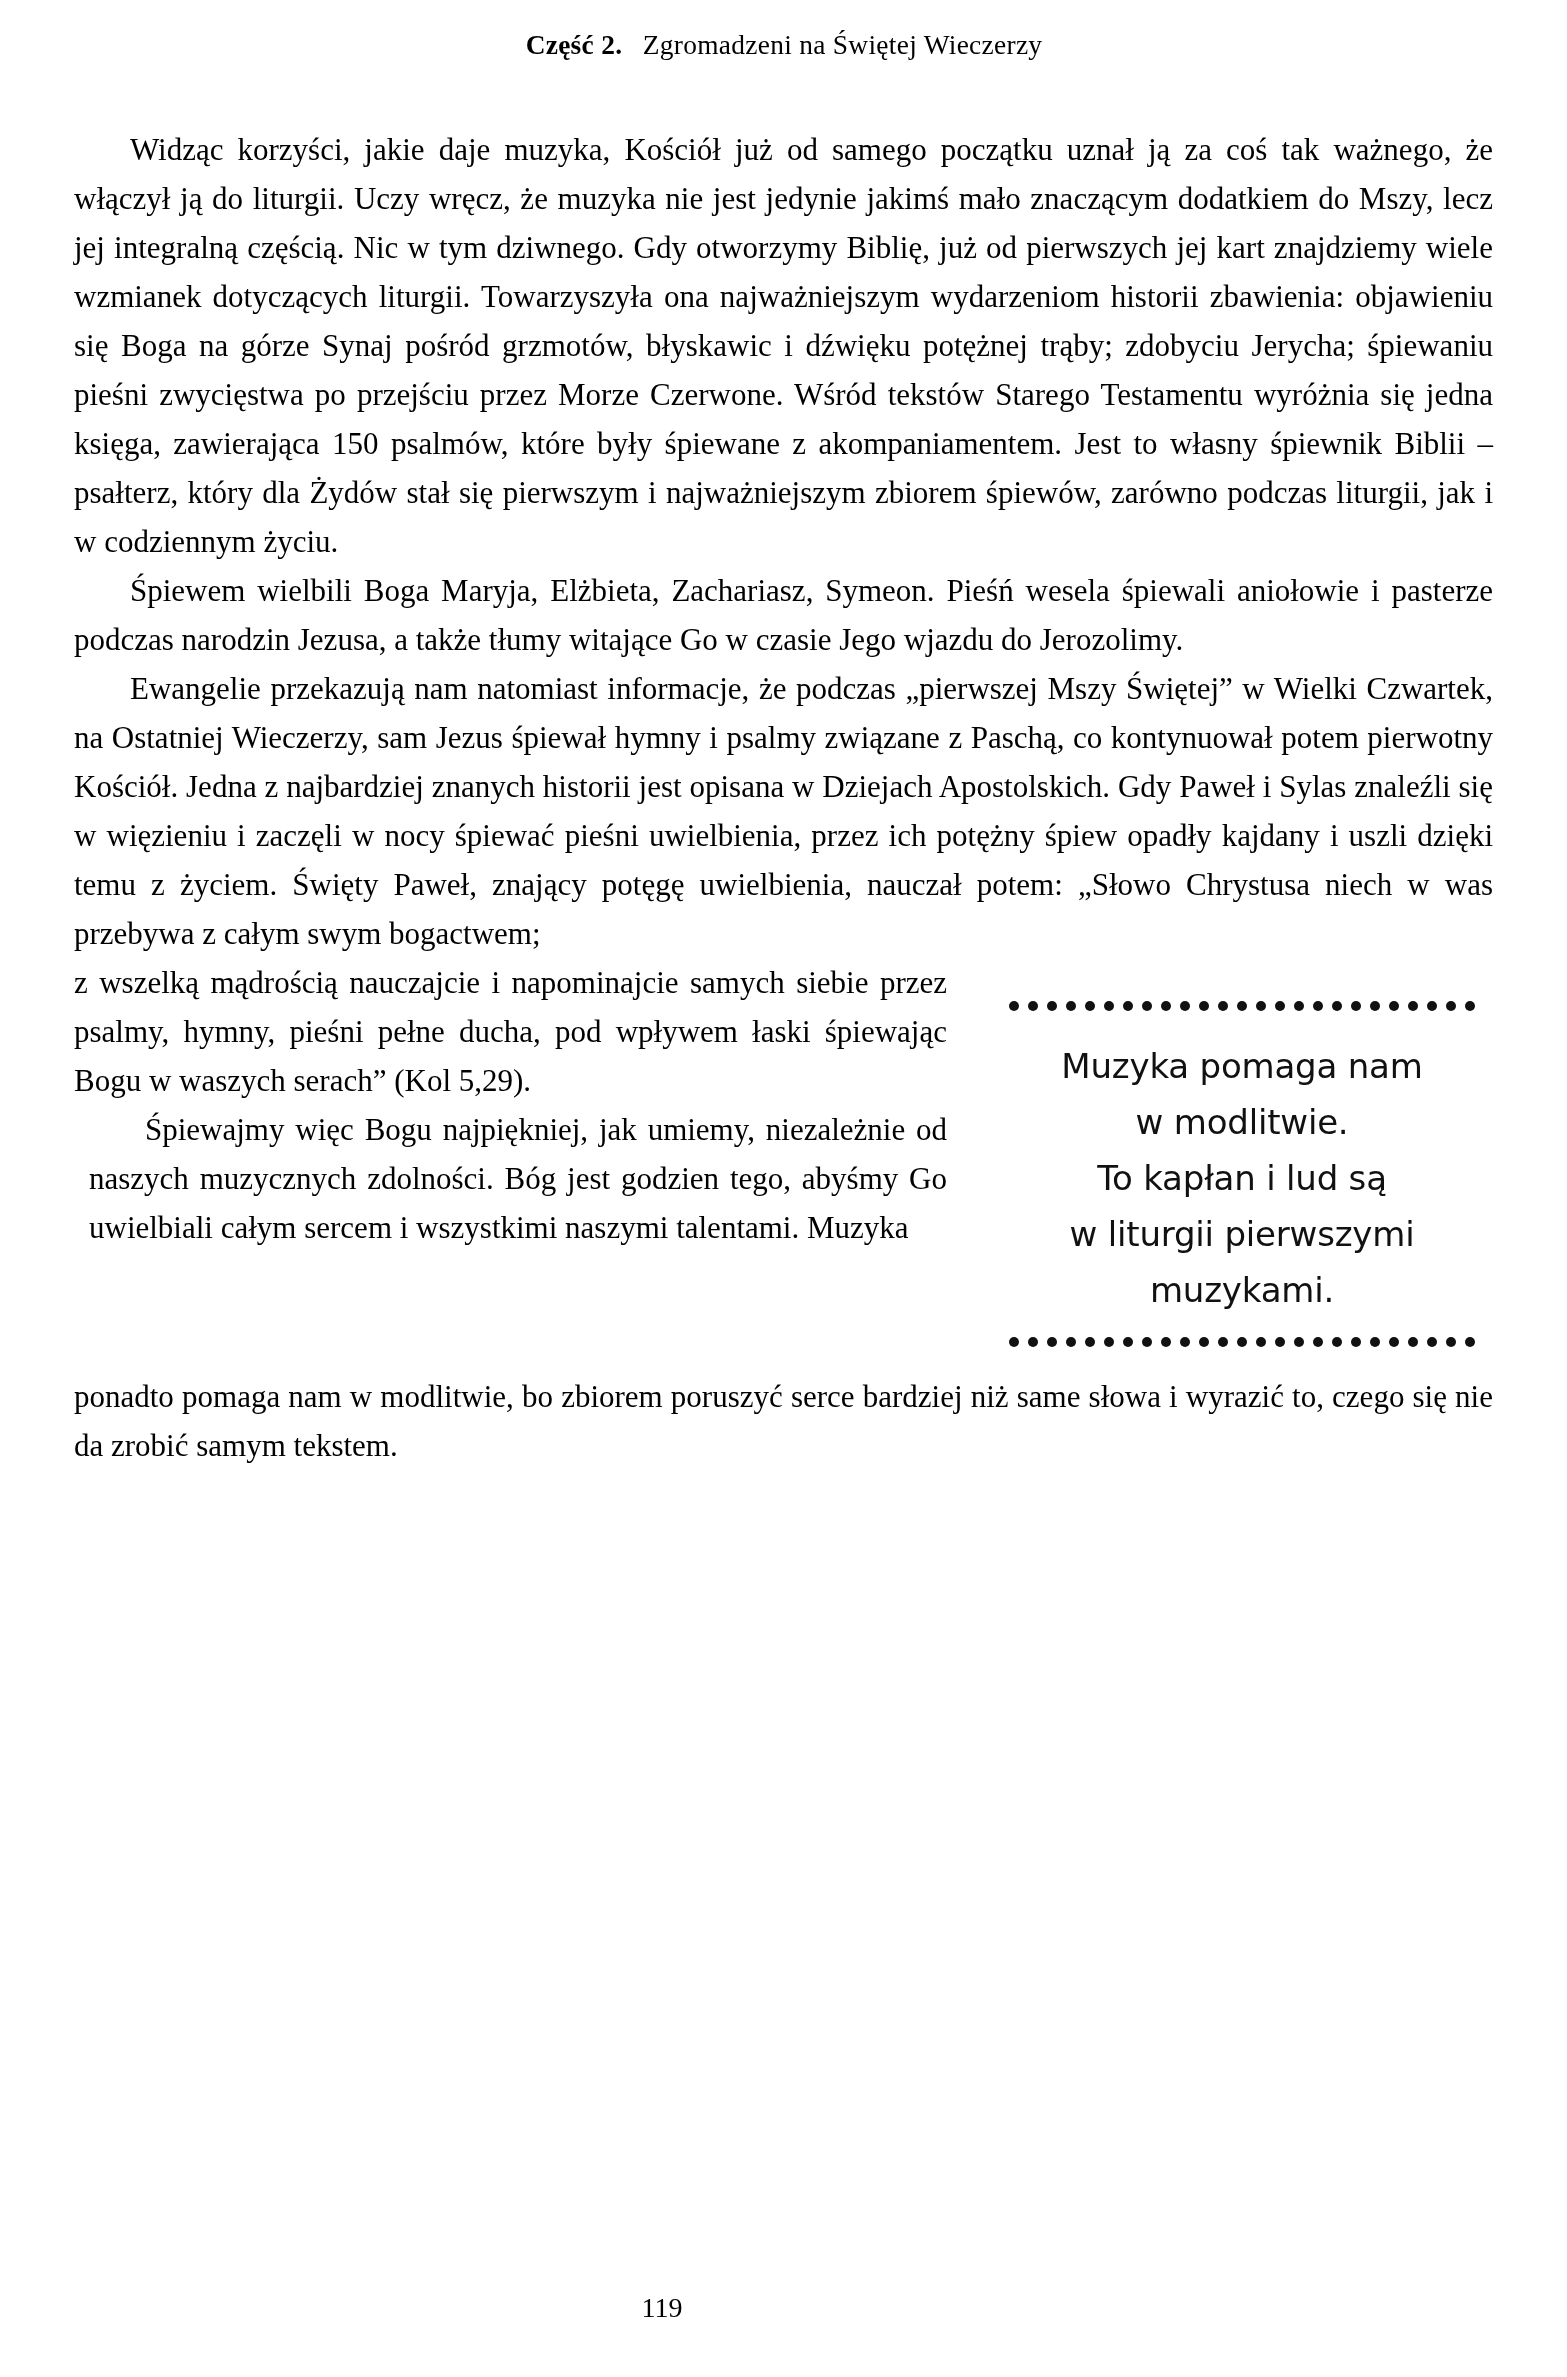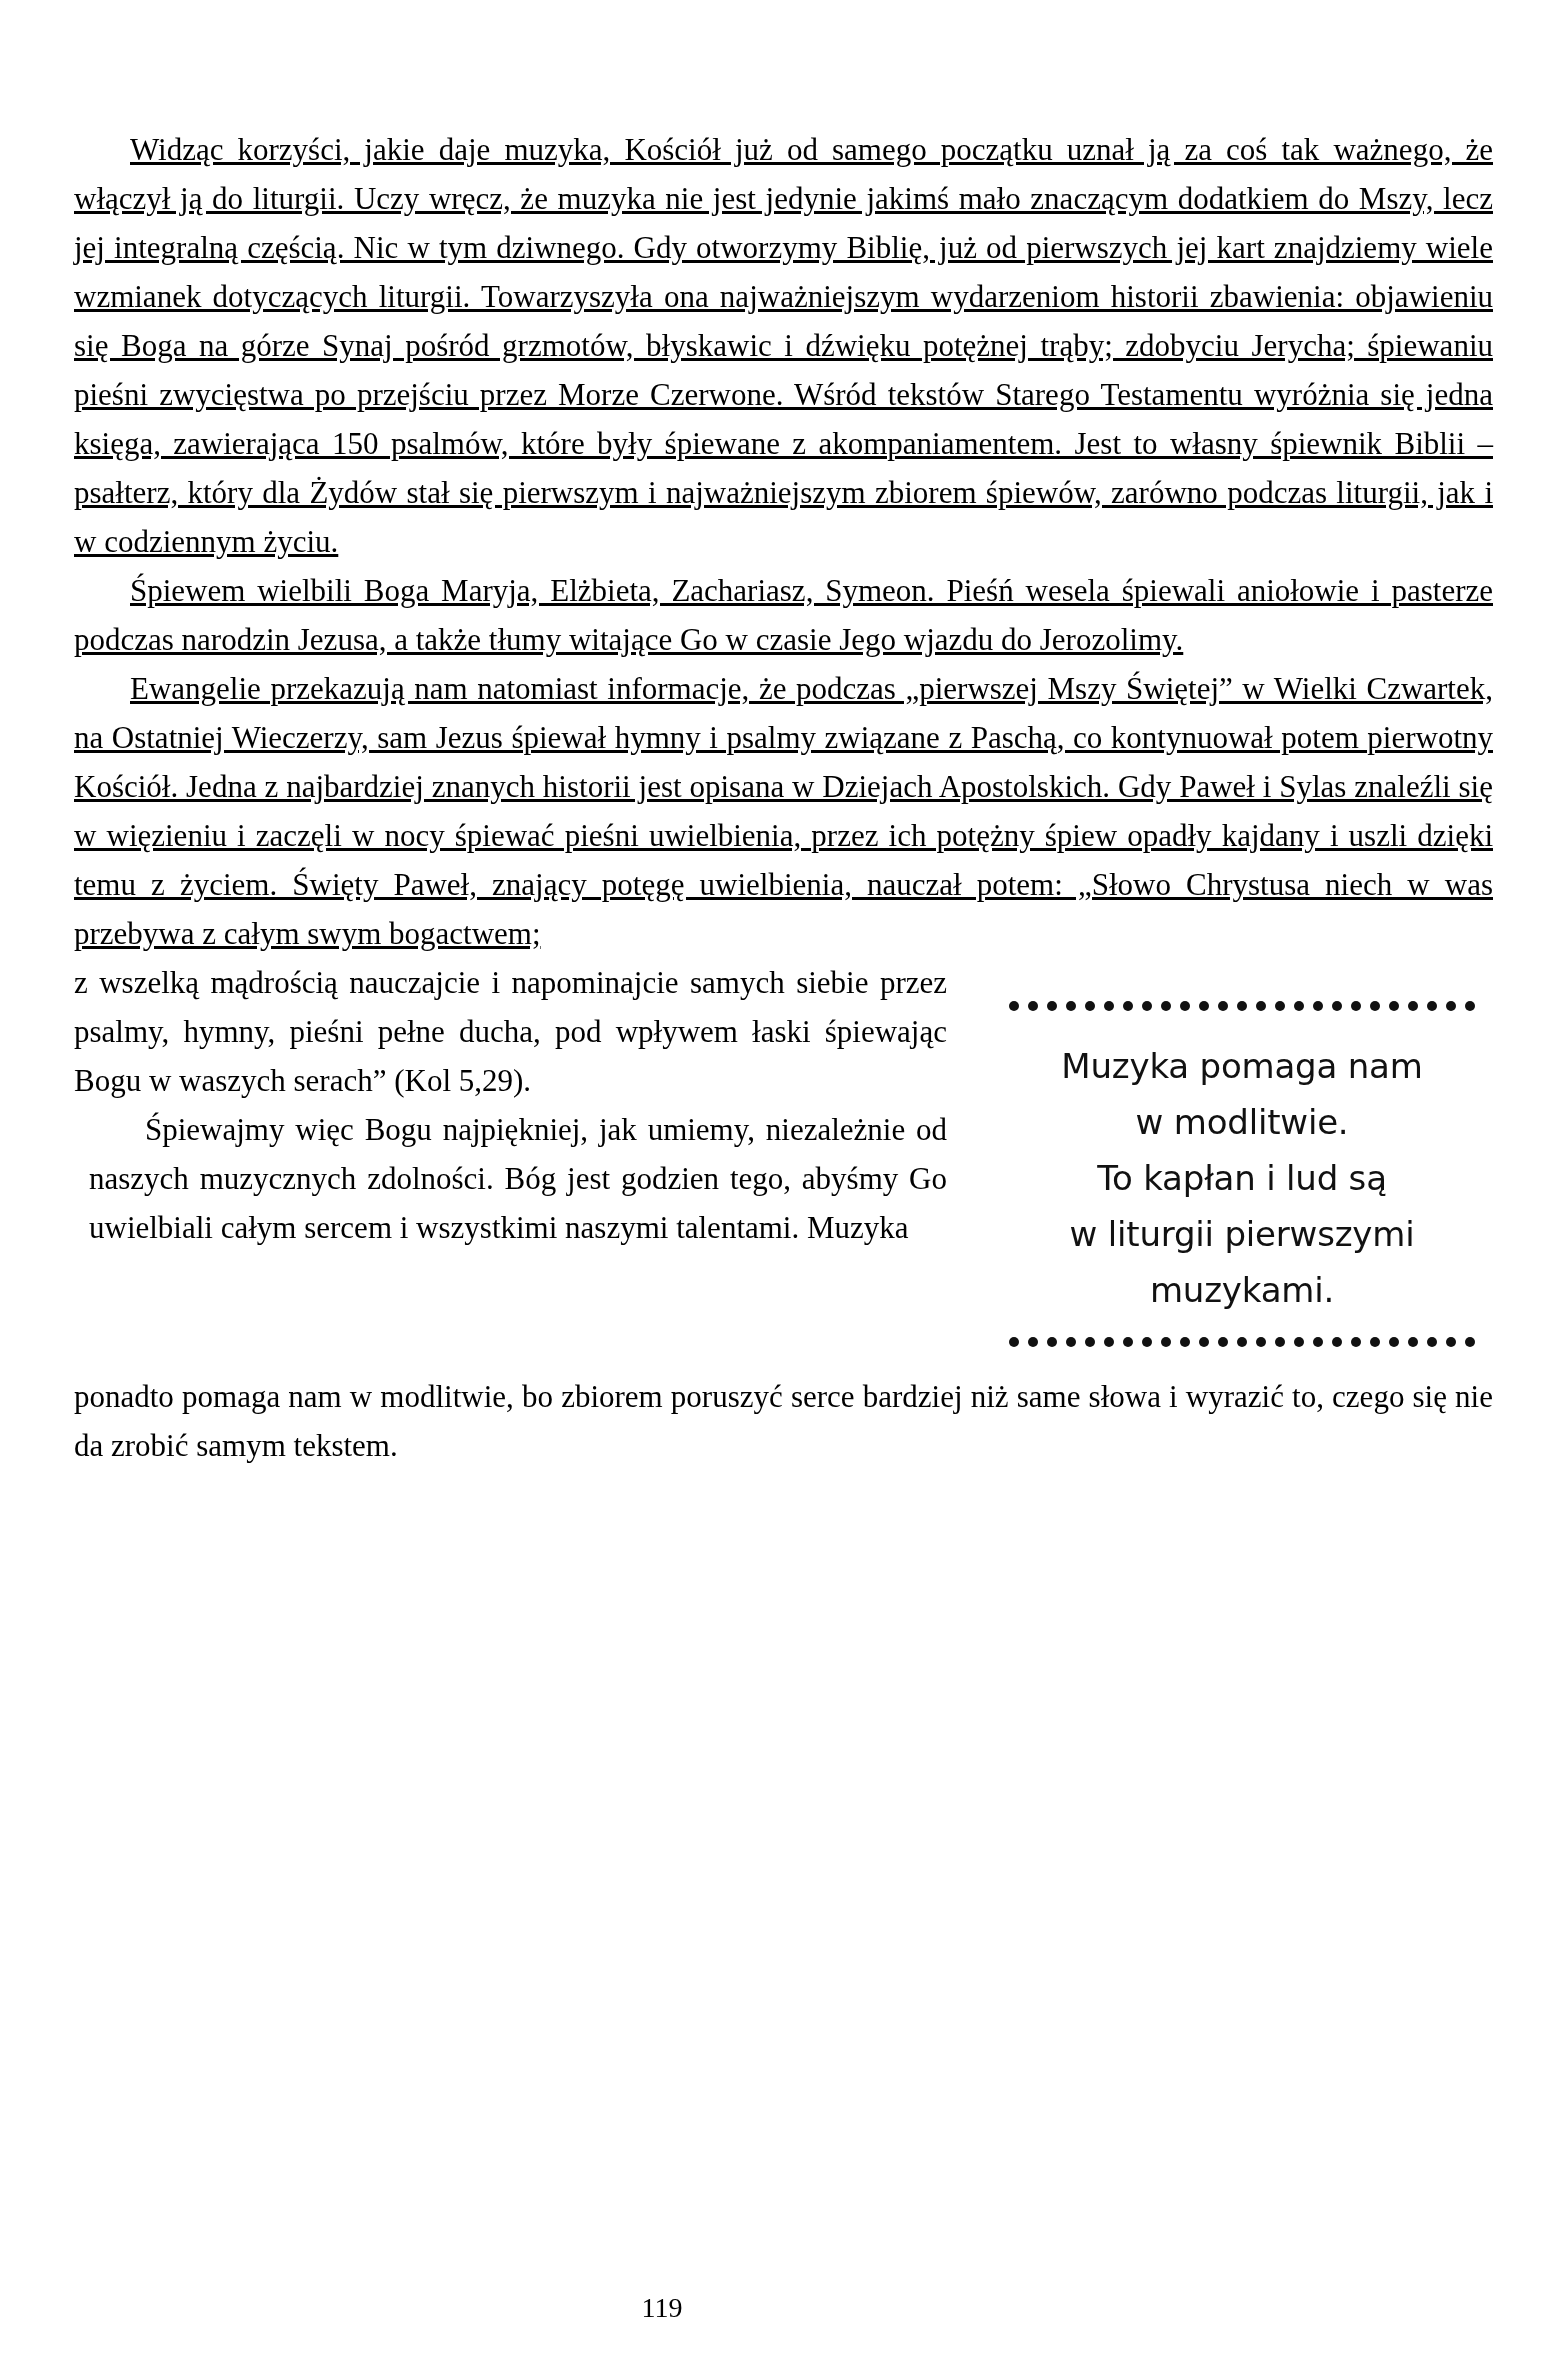--- a/index.html
+++ b/index.html
@@ -50,21 +50,20 @@
     width: 1419px;
   }
   p.body {
     margin: 0;
     font-size: 31px;
     line-height: 49px;
     text-align: justify;
     text-justify: inter-word;
     text-indent: 56px;
     hyphens: manual;
-    text-decoration: underline;
   }
 
   
   .wrap-region {
     position: relative;
     margin-top: 0;
   }
   .pullquote {
     float: right;
     width: 502px;
@@ -122,20 +121,23 @@
     width: 1324px;
     text-align: center;
     font-size: 28px;
   }
 </style>
 </head>
 <body>
 
 <div class="page">
 
+  <div class="running-head">
+    <span class="rh-part">Część 2.</span><span class="rh-title">Zgromadzeni na Świętej Wieczerzy</span>
+  </div>
 
   <div class="textblock">
 
     <p class="body">Widząc korzyści, jakie daje muzyka, Kościół już od samego początku uznał ją za coś tak ważnego, że włączył ją do liturgii. Uczy wręcz, że muzyka nie jest jedynie jakimś mało znaczącym dodatkiem do Mszy, lecz jej integralną częścią. Nic w tym dziwnego. Gdy otworzymy Biblię, już od pierwszych jej kart znajdziemy wiele wzmianek dotyczących liturgii. Towarzyszyła ona najważniejszym wydarzeniom historii zbawienia: objawieniu się Boga na górze Synaj pośród grzmotów, błyskawic i dźwięku potężnej trąby; zdobyciu Jerycha; śpiewaniu pieśni zwycięstwa po przejściu przez Morze Czerwone. Wśród tekstów Starego Testamentu wyróżnia się jedna księga, zawierająca 150 psalmów, które były śpiewane z akompaniamentem. Jest to własny śpiewnik Biblii – psałterz, który dla Żydów stał się pierwszym i najważniejszym zbiorem śpiewów, zarówno podczas liturgii, jak i w codziennym życiu.</p>
 
     <p class="body">Śpiewem wielbili Boga Maryja, Elżbieta, Zachariasz, Symeon. Pieśń wesela śpiewali aniołowie i pasterze podczas narodzin Jezusa, a także tłumy witające Go w czasie Jego wjazdu do Jerozolimy.</p>
 
     <p class="body">Ewangelie przekazują nam natomiast informacje, że podczas „pierwszej Mszy Świętej” w Wielki Czwartek, na Ostatniej Wieczerzy, sam Jezus śpiewał hymny i psalmy związane z Paschą, co kontynuował potem pierwotny Kościół. Jedna z najbardziej znanych historii jest opisana w Dziejach Apostolskich. Gdy Paweł i Sylas znaleźli się w więzieniu i zaczęli w nocy śpiewać pieśni uwielbienia, przez ich potężny śpiew opadły kajdany i uszli dzięki temu z życiem. Święty Paweł, znający potęgę uwielbienia, nauczał potem: „Słowo Chrystusa niech w was przebywa z całym swym bogactwem;</p>
 
     <div class="wrap-region">

